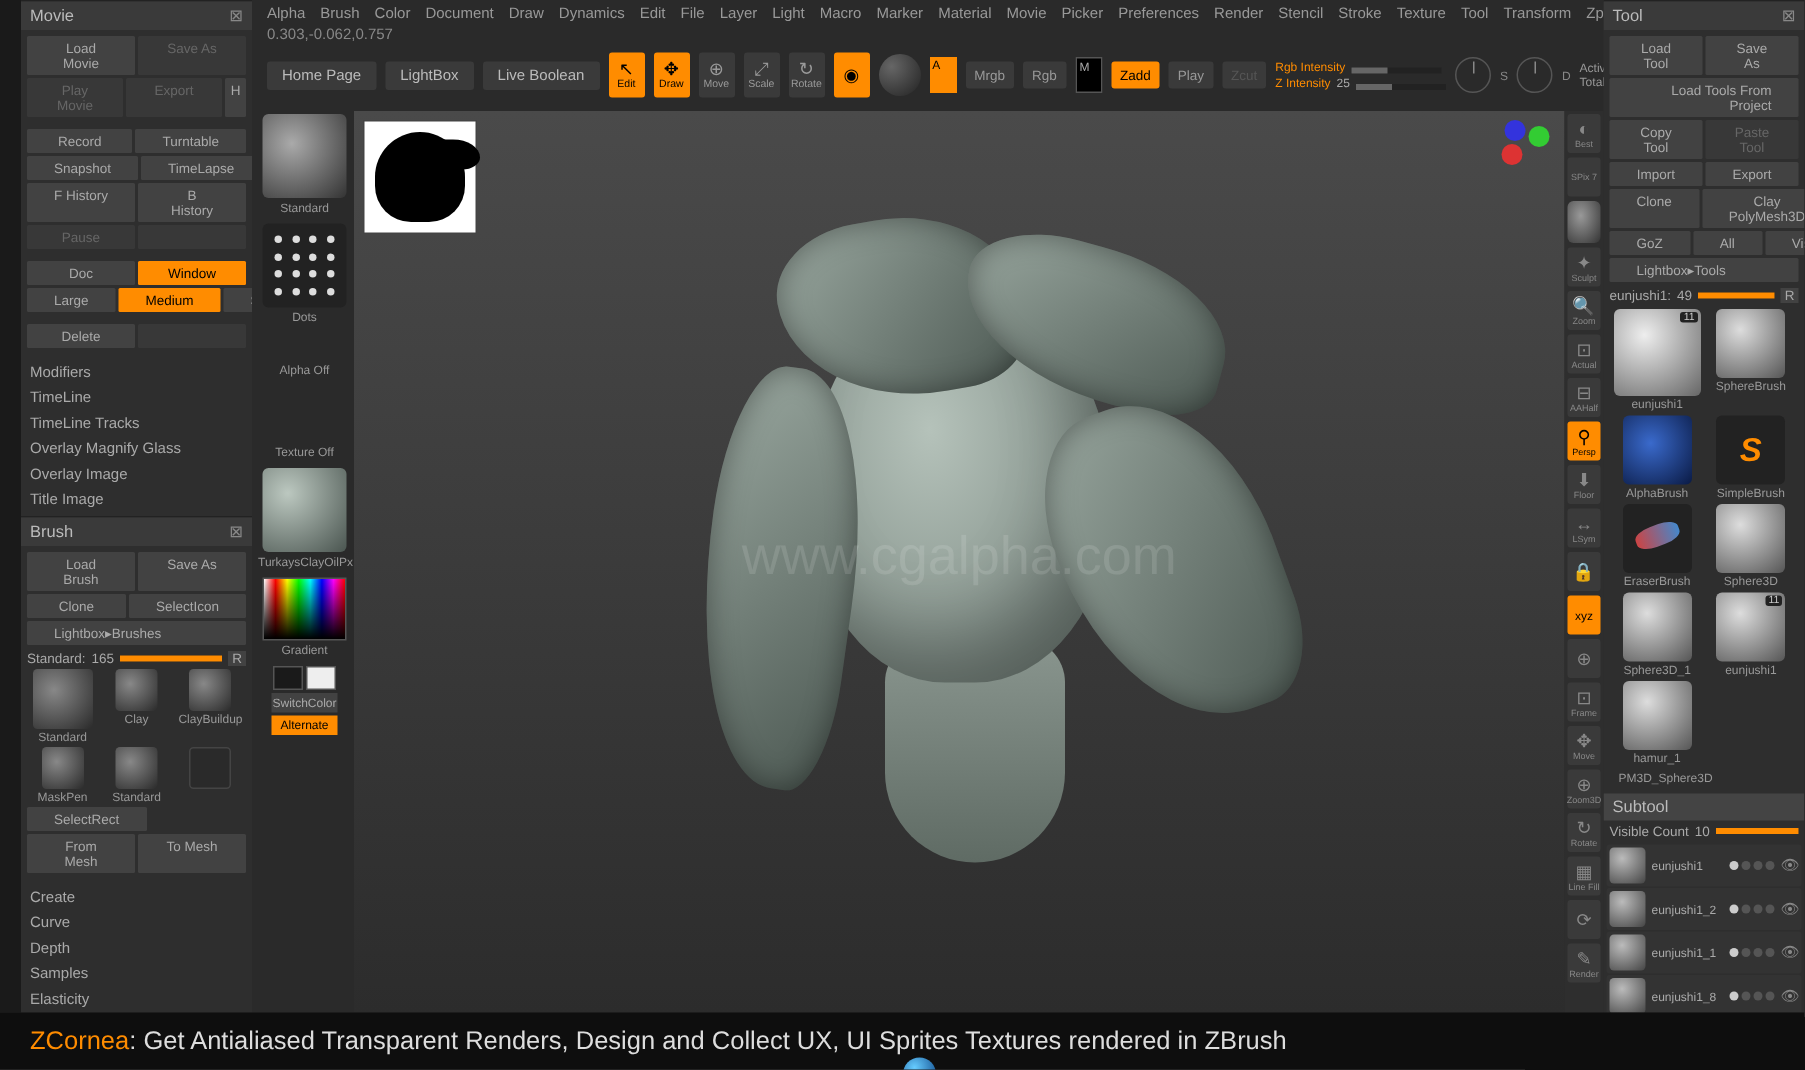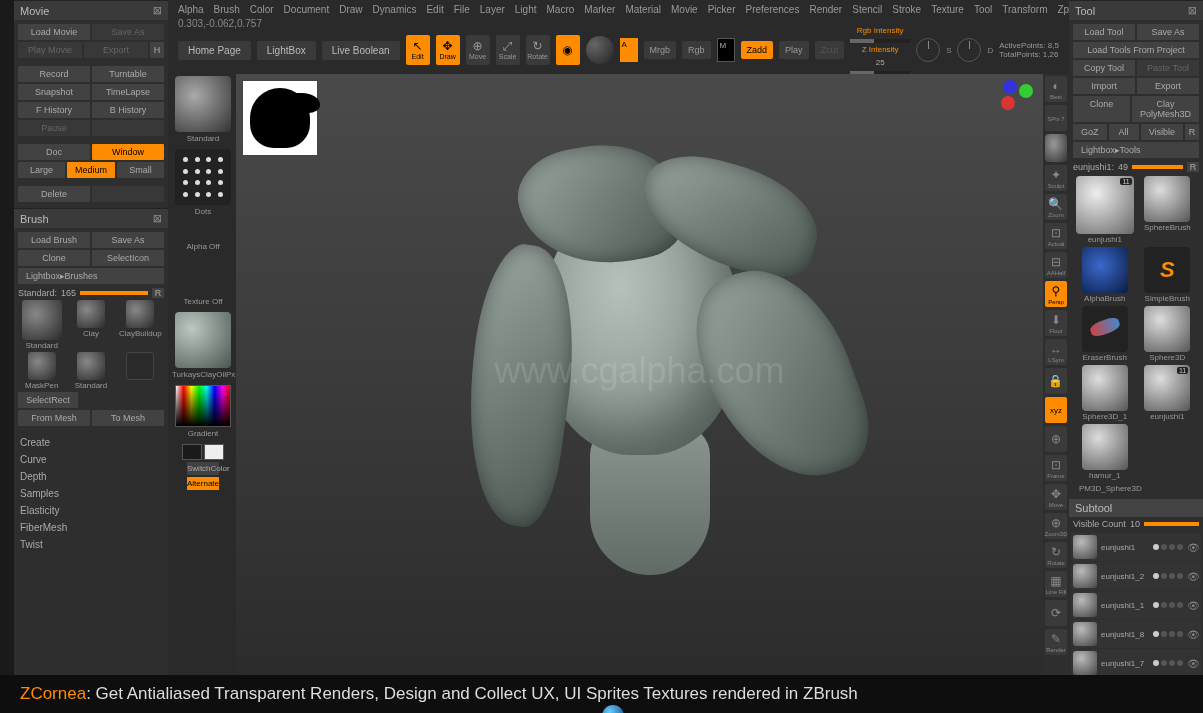--- a/index.html
+++ b/index.html
@@ -19,39 +19,39 @@
   .toptoolbar .mode-btn.active { background: #ff8c00; color: #000; }
   .toptoolbar .mode-btn .icon { font-size: 12px; line-height: 1; }
   .toptoolbar .sphere-btn { width: 28px; height: 28px; background: radial-gradient(circle at 30% 30%, #666, #222); border-radius: 50%; }
   .toptoolbar .color-swatch { width: 18px; height: 24px; }
   .toptoolbar .swatch-a { background: #ff8c00; }
   .toptoolbar .swatch-b { background: #000; border: 1px solid #555; }
   .toptoolbar .blend-btn { padding: 4px 6px; background: #3a3a3a; color: #999; font-size: 9px; border-radius: 2px; }
   .toptoolbar .blend-btn.active { background: #ff8c00; color: #000; }
   .toptoolbar .blend-btn.disabled { color: #555; }
   .toptoolbar .slider-group { display: flex; flex-direction: column; gap: 2px; font-size: 8px; }
-  .toptoolbar .slider-row { display: flex; align-items: center; gap: 4px; flex-direction: column; }
+  .toptoolbar .slider-row { display: flex; align-items: flex-end; gap: 4px; }
   .toptoolbar .slider-row .label { color: #ff8c00; }
   .toptoolbar .slider-row .bar { width: 60px; height: 4px; background: #222; position: relative; }
   .toptoolbar .slider-row .bar::after { content:""; position:absolute; left:0; top:0; height:100%; width:40%; background:#666; }
   .toptoolbar .dial { width: 24px; height: 24px; border: 1px solid #555; border-radius: 50%; position: relative; }
   .toptoolbar .dial::after { content:""; position:absolute; top:2px; left:50%; width:1px; height:8px; background:#888; }
   .toptoolbar .dial-label { font-size: 8px; color: #888; }
   .toptoolbar .stats { font-size: 8px; color: #999; display:flex; flex-direction:column; }
   .toptoolbar .dyn-btn { font-size: 7px; background:#3a3a3a; padding:1px 4px; color:#999; }
   
   
   .leftcol { position: absolute; top: 0; left: 14px; width: 154px; bottom: 38px; background: #2e2e2e; overflow: hidden; }
   .farleft { position: absolute; top: 0; left: 0; width: 14px; bottom: 38px; background: #1a1a1a; }
   .panel { border-top: 1px solid #222; }
   .panel-header { background: #3a3a3a; padding: 3px 6px; color: #bbb; font-size: 11px; display: flex; justify-content: space-between; align-items: center; }
   .panel-header .close { color: #888; cursor: pointer; }
   .panel-body { padding: 4px; }
   .btn-row { display: flex; gap: 2px; margin-bottom: 2px; }
-  .btn { flex: 1; background: #424242; color: #aaa; padding: 3px 8px; font-size: 9px; text-align: center; border-radius: 1px; cursor: pointer; }
+  .btn { flex: 1; background: #424242; color: #aaa; padding: 3px 18px; font-size: 9px; text-align: center; border-radius: 1px; cursor: pointer; }
   .btn.small { flex: 0 0 14px; padding: 3px 0; }
   .btn.orange { background: #ff8c00; color: #000; }
   .btn.disabled { color: #666; background: #383838; }
   .link-list { padding: 2px 6px; }
   .link-list div { padding: 3px 0; color: #aaa; font-size: 10px; cursor: pointer; }
   .slider-line { display: flex; align-items: center; gap: 4px; padding: 2px 0; font-size: 9px; }
   .slider-line .track { flex:1; height:4px; background:#222; position:relative; }
   .slider-line .track::after { content:""; position:absolute; left:0; top:0; height:100%; width:100%; background:#ff8c00; }
   .slider-line .r { width: 12px; text-align: center; background:#424242; }
   
@@ -68,21 +68,21 @@
   .leftaux .preview.dots span { width:5px; height:5px; background:#ddd; border-radius:50%; }
   .leftaux .preview.mat { background: radial-gradient(circle at 30% 30%, #bcc8c0, #4a5550); }
   .leftaux .lbl { font-size: 8px; color: #999; text-align: center; margin-bottom: 6px; }
   .leftaux .gap { height: 20px; }
   .leftaux .colorpicker { width: 56px; height: 42px; margin: 2px auto; background: linear-gradient(to right, #fff, #f00, #ff0, #0f0, #0ff, #00f, #f0f, #f00); position: relative; border: 1px solid #555; }
   .leftaux .colorpicker::after { content:""; position:absolute; inset:0; background: linear-gradient(to bottom, transparent, #000); }
   .leftaux .swatch-row { display:flex; gap:2px; justify-content:center; margin:2px 0; }
   .leftaux .sw { width:20px; height:16px; border:1px solid #555; }
   .leftaux .sw.a { background:#1a1a1a; }
   .leftaux .sw.b { background:#eee; }
-  .leftaux .minibtn { width:32px; margin:2px auto; background:#ff8c00; color:#000; font-size:8px; text-align:center; padding:2px 0; }
+  .leftaux .minibtn { width:44px; margin:2px auto; background:#ff8c00; color:#000; font-size:8px; text-align:center; padding:2px 0; }
   .leftaux .minibtn.dark { background:#424242; color:#aaa; }
   
   
   .canvas { position: absolute; top: 74px; left: 236px; right: 160px; bottom: 38px; background: linear-gradient(to bottom, #4a4a4a 0%, #2c2c2c 100%); overflow: hidden; }
   .canvas .model { position:absolute; inset:0; display:flex; align-items:center; justify-content:center; }
   .model-head { width: 380px; height: 480px; position: relative; }
   .model-head .face { position:absolute; top:60px; left:90px; width:200px; height:260px; background: radial-gradient(ellipse at 40% 35%, #b5c2ba, #6d7b74); border-radius: 50% 50% 45% 45%; box-shadow: inset -20px -30px 50px rgba(0,0,0,.3); }
   .model-head .neck { position:absolute; top:290px; left:140px; width:120px; height:150px; background: linear-gradient(to bottom, #8a968f, #5f6b64); border-radius: 30px 30px 60px 60px; }
   .model-head .hair { position:absolute; top:10px; left:30px; width:340px; height:400px; pointer-events:none; }
   .model-head .strand { position:absolute; background: linear-gradient(135deg, #9aa8a0, #4c5852); border-radius: 40% 60% 30% 70%; box-shadow: inset 0 0 20px rgba(0,0,0,.4); }
@@ -268,20 +268,28 @@
           <div class="btn">Large</div>
           <div class="btn orange">Medium</div>
           <div class="btn">Small</div>
         </div>
       <div style="height:6px"></div>
       <div class="btn-row">
           <div class="btn">Delete</div>
           <div class="btn disabled"></div>
         </div>
     </div>
+    <div class="link-list">
+      <div>Modifiers</div>
+      <div>TimeLine</div>
+      <div>TimeLine Tracks</div>
+      <div>Overlay Magnify Glass</div>
+      <div>Overlay Image</div>
+      <div>Title Image</div>
+    </div>
   </div>
 
   <div class="panel">
     <div class="panel-header">
         <span>Brush</span>
         <span class="close">⊠</span>
       </div>
     <div class="panel-body">
       <div class="btn-row">
           <div class="btn">Load Brush</div>
@@ -489,21 +497,21 @@
     <div class="panel-header">
         <span>Tool</span>
         <span class="close">⊠</span>
       </div>
     <div class="panel-body">
       <div class="btn-row">
           <div class="btn">Load Tool</div>
           <div class="btn">Save As</div>
         </div>
       <div class="btn-row">
-          <div class="btn" style="text-align:center">Load Tools From Project</div>
+          <div class="btn" style="text-align:right">Load Tools From Project</div>
         </div>
       <div class="btn-row">
           <div class="btn">Copy Tool</div>
           <div class="btn disabled">Paste Tool</div>
         </div>
       <div class="btn-row">
           <div class="btn">Import</div>
           <div class="btn">Export</div>
         </div>
       <div class="btn-row">

